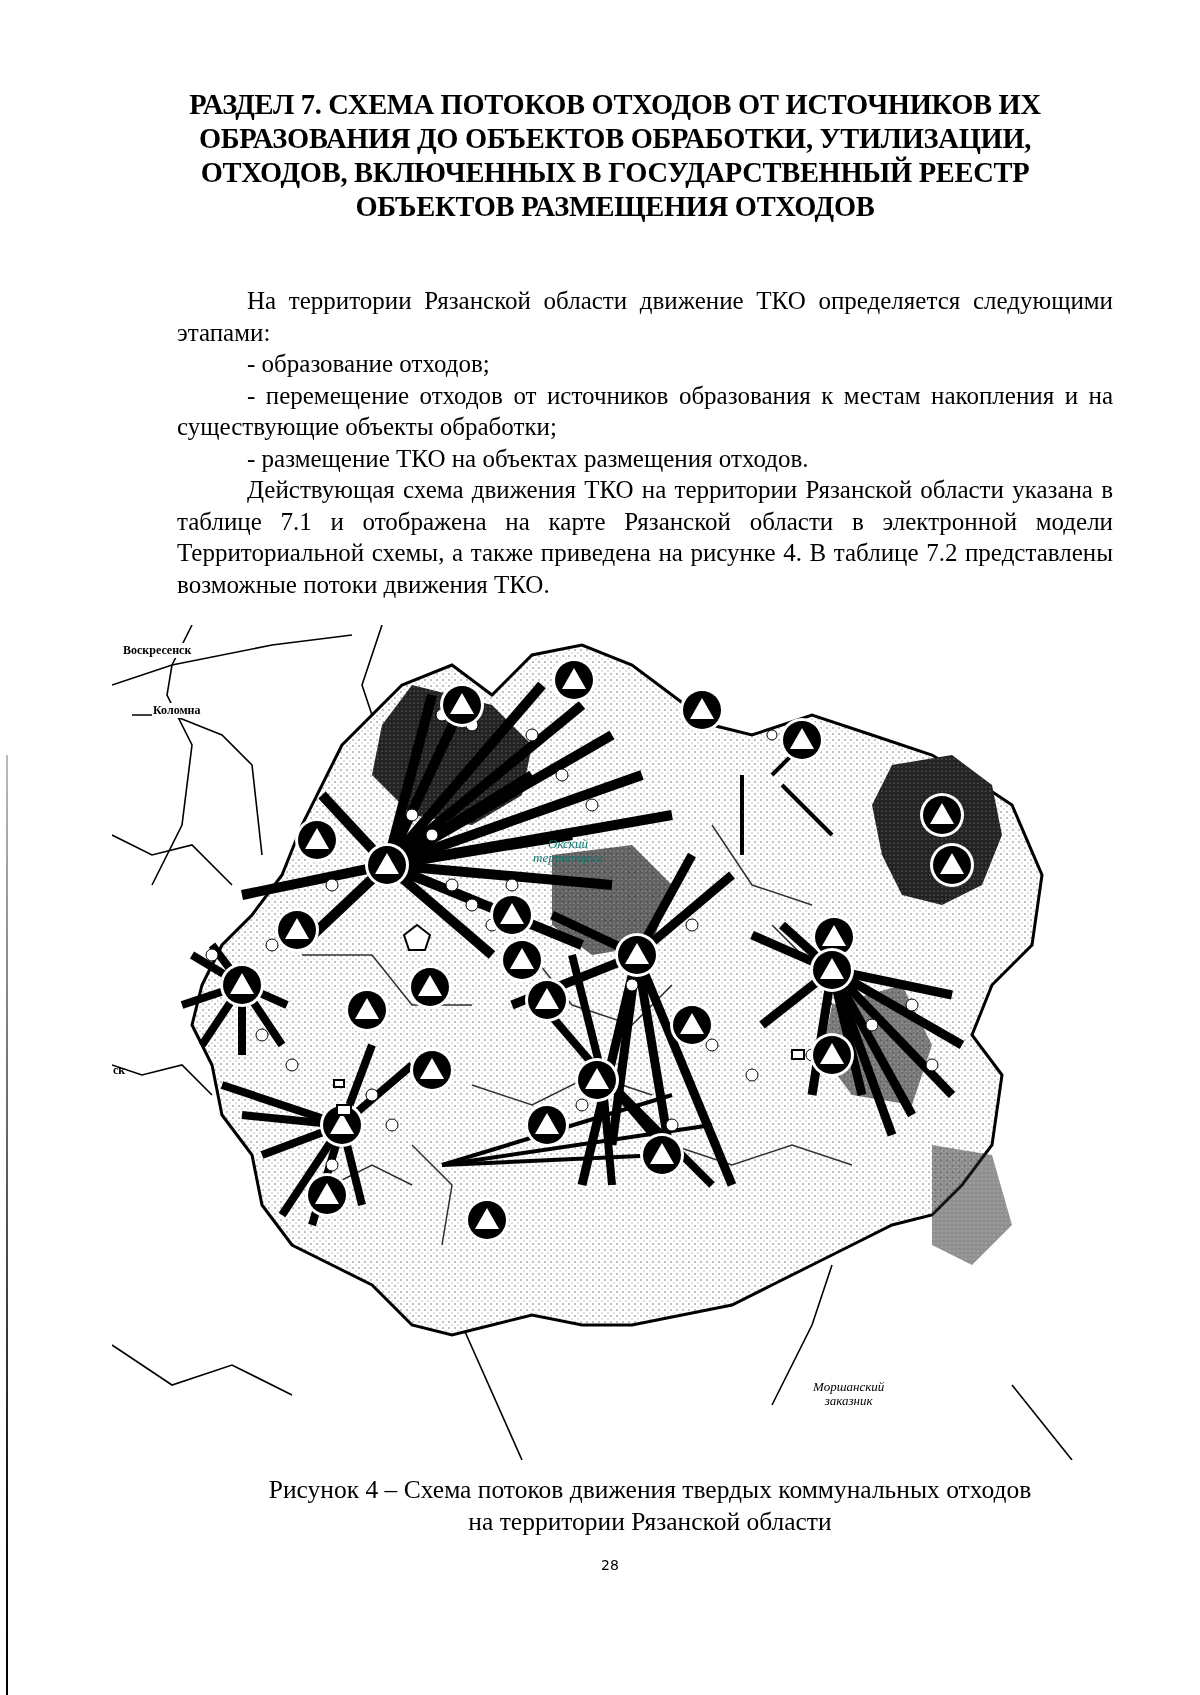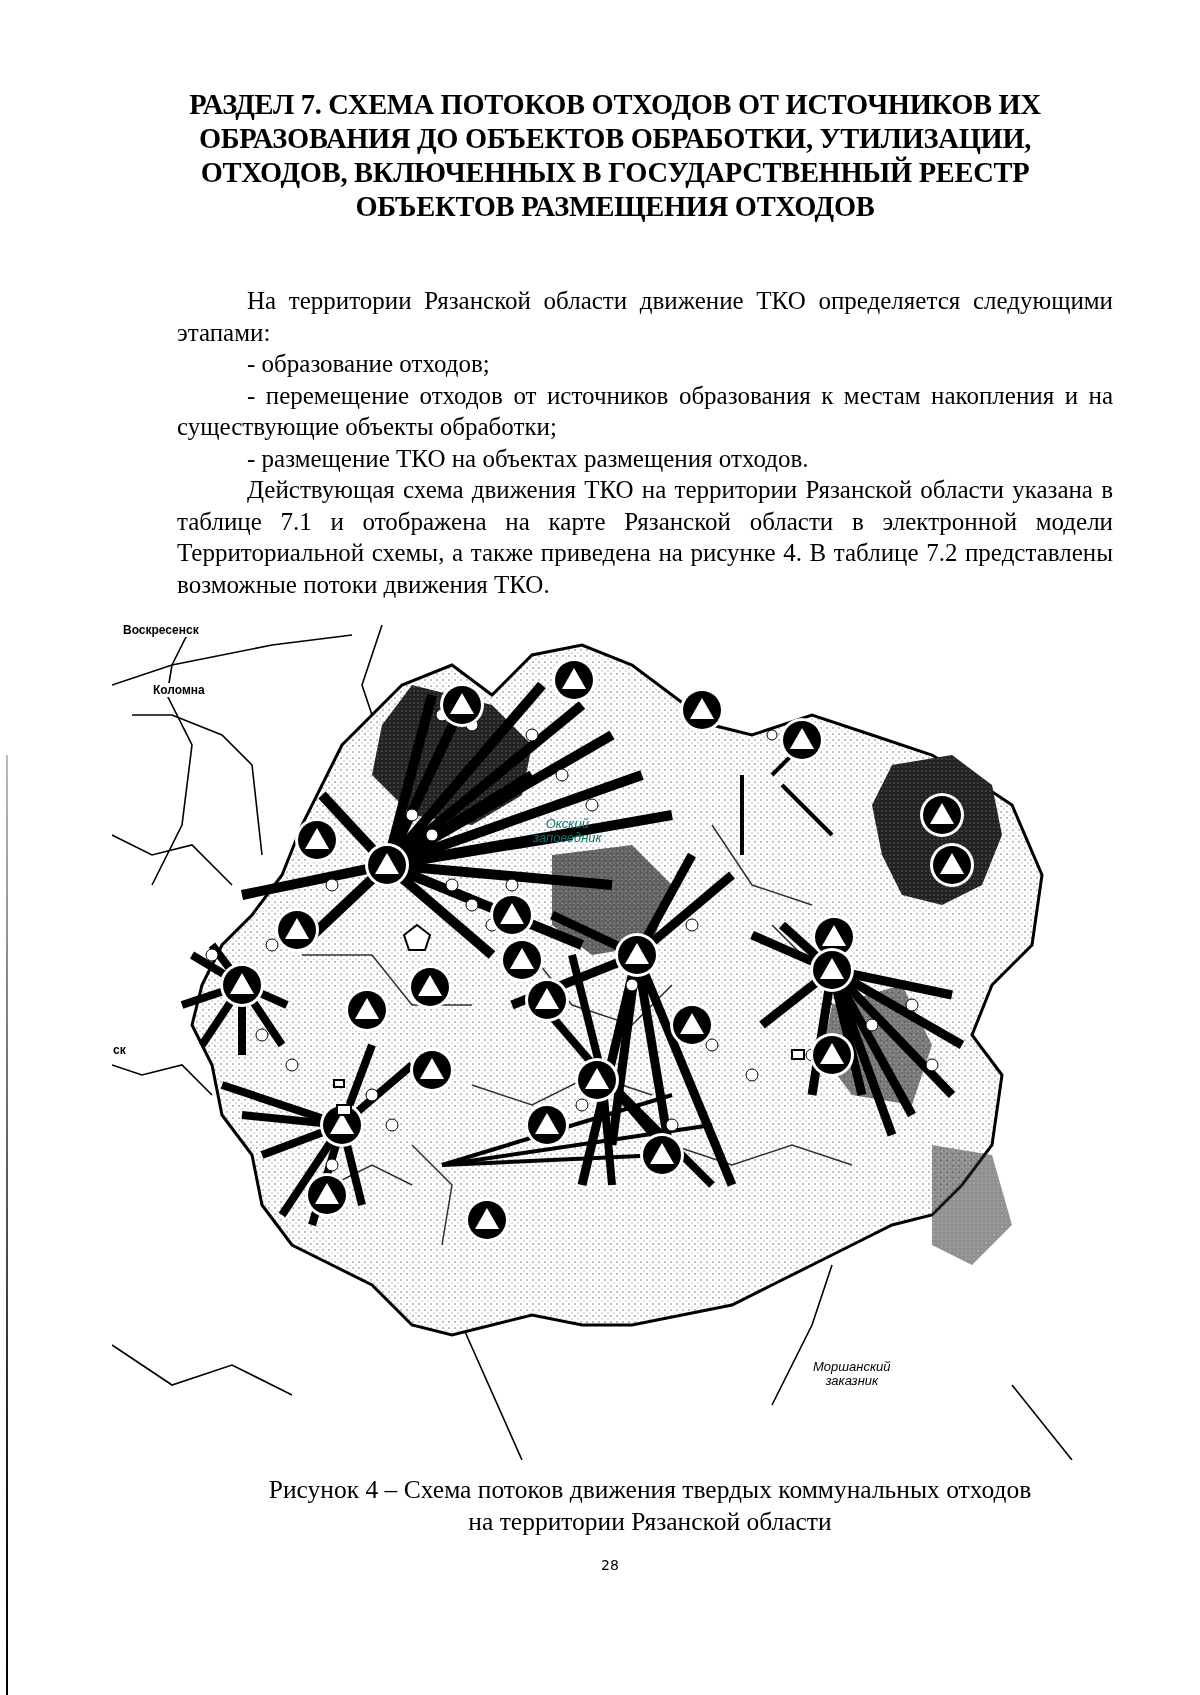--- a/index.html
+++ b/index.html
@@ -5,21 +5,21 @@
   html, body { margin:0; padding:0; background:#ffffff; }
   body { width:1200px; height:1695px; position:relative; overflow:hidden; font-family:"Liberation Serif","DejaVu Serif",serif; color:#000; }
   .scan-edge { position:absolute; left:6px; top:755px; width:2px; height:940px; background:linear-gradient(#bbb,#666 40%,#111 80%,#000); }
   .heading { position:absolute; left:170px; top:88px; width:890px; text-align:center; font-weight:bold; font-size:28.5px; line-height:34px; letter-spacing:-0.3px; }
   .heading div { white-space:nowrap; }
   .body-text { position:absolute; left:177px; top:285px; width:936px; font-size:25px; line-height:31.5px; }
   .p { text-align:justify; text-align-last:left; }
   .p.indent { text-indent:70px; }
   .map-wrap { position:absolute; left:112px; top:625px; width:1040px; height:835px; }
   .map-wrap svg { width:100%; height:100%; display:block; }
-  .map-label { position:absolute; font-family:Liberation Sans, sans-serif; font-weight:bold; font-size:12px; color:#000; background:#fff; padding:0 1px; }
+  .map-label { position:absolute; font-family:Liberation Serif, serif; font-weight:bold; font-size:12px; color:#000; background:#fff; padding:0 1px;margin-top:20px; }
   .map-label.italic { font-style:italic; font-weight:normal; font-size:13px; background:transparent; text-align:center; line-height:14px; }
   .caption { position:absolute; left:170px; top:1474px; width:960px; text-align:center; font-size:25.5px; line-height:32px; }
   .page-num { position:absolute; left:560px; top:1557px; width:100px; text-align:center; font-family:"DejaVu Sans","Liberation Sans",sans-serif; font-size:14px; }
 </style>
 </head>
 <body>
 
 <div class="scan-edge"></div>
 
 <div class="heading">
@@ -243,21 +243,21 @@
       <rect x="680" y="425" width="12" height="9"></rect>
       <rect x="222" y="455" width="10" height="7"></rect>
     </g>
   </svg>
 
   <span class="map-label" style="left:10px; top:-2px;">Воскресенск</span>
   <span class="map-label" style="left:40px; top:58px;">Коломна</span>
   <span class="map-label" style="left:0px; top:418px; background:transparent;">ск</span>
   <span class="map-label italic" style="left:420px; top:192px; color:#0f766e;">
     <span>Окский</span><br>
-    <span>заповедник</span>
+    <span>территории</span>
   </span>
   <span class="map-label italic" style="left:700px; top:735px;">
     <span>Моршанский</span><br>
     <span>заказник</span>
   </span>
 </div>
 
 <div class="caption">
   <div>Рисунок 4 – Схема потоков движения твердых коммунальных отходов</div>
   <div>на территории Рязанской области</div>

